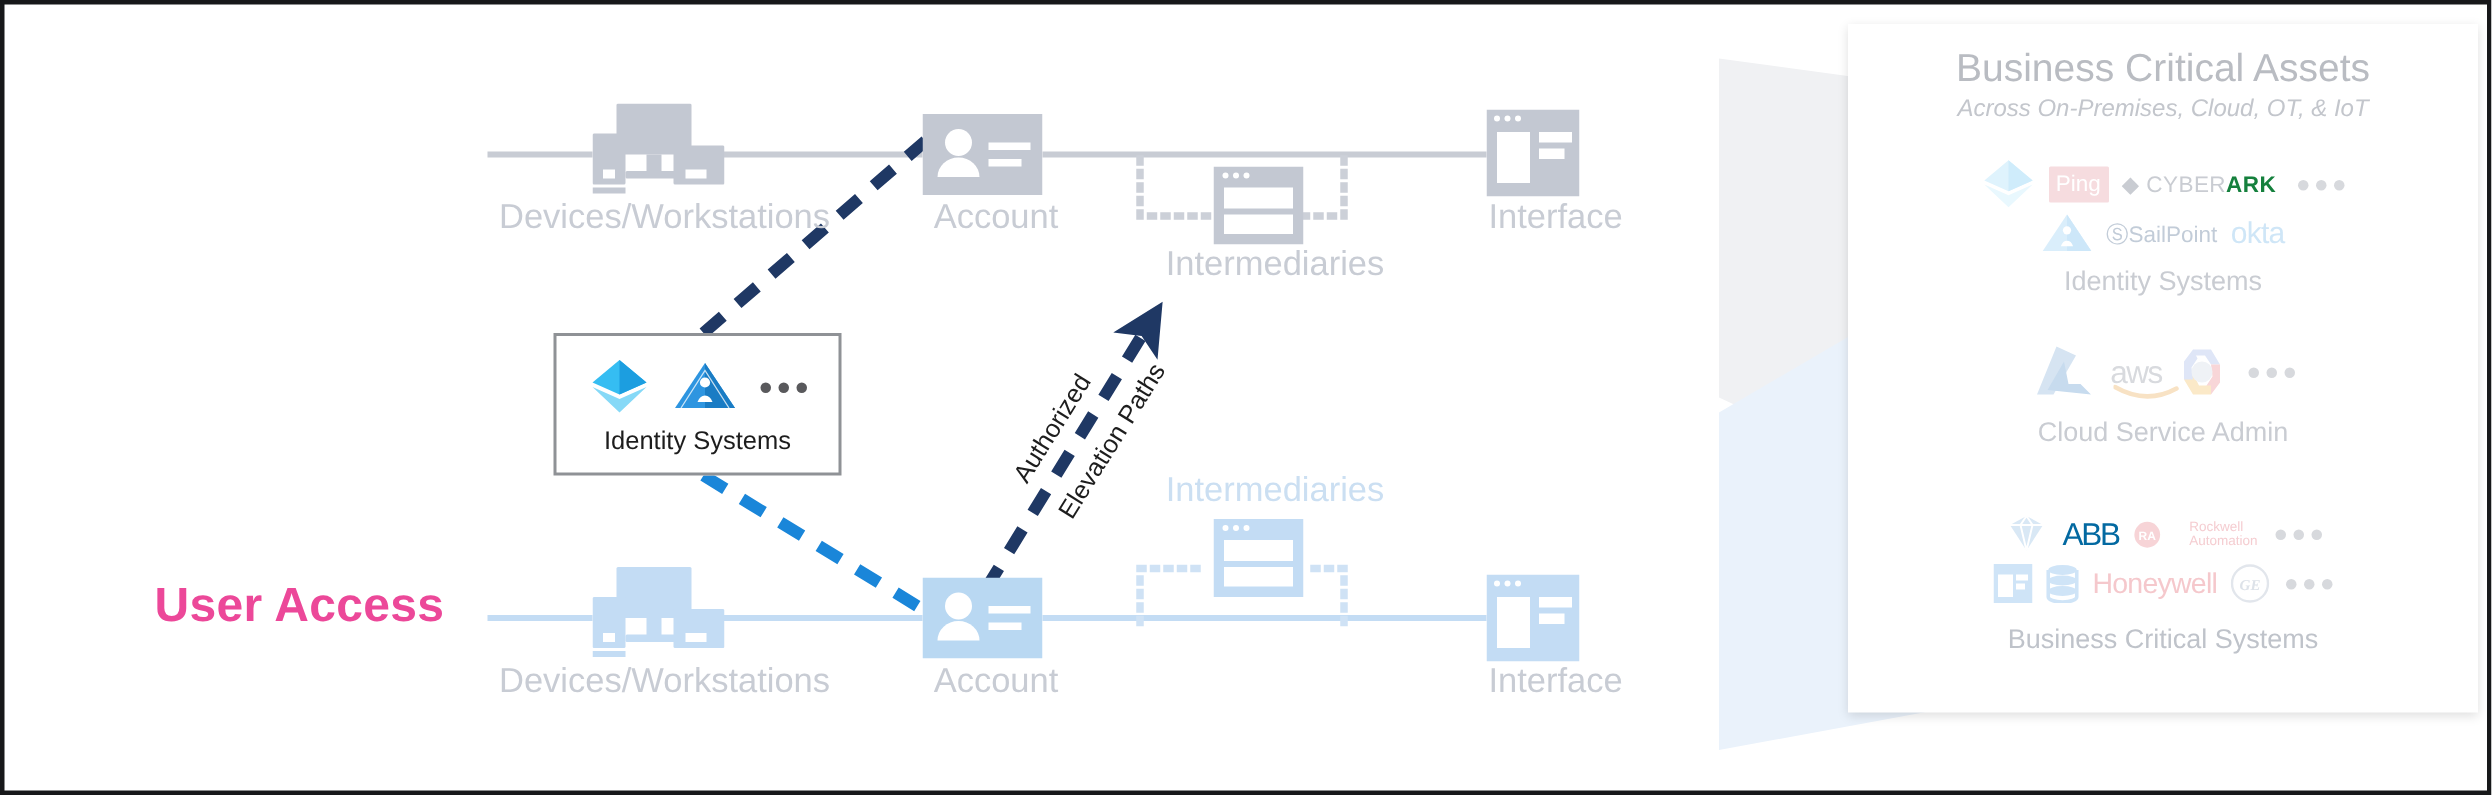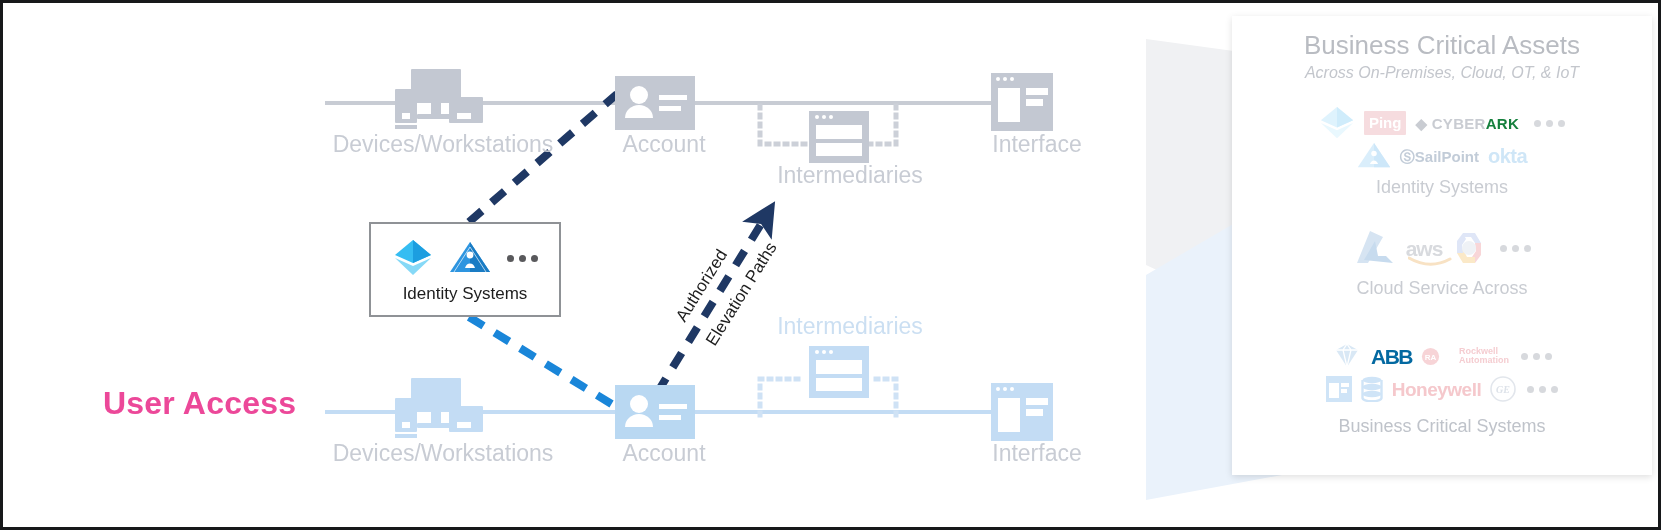--- a/index.html
+++ b/index.html
@@ -158,21 +158,21 @@
   }
   .gdots i {
     display: block;
     width: 7px; height: 7px;
     border-radius: 50%;
     background: #d7d9dd;
   }
 
   
   .wm {
-    font-weight: bold;
+    font-weight: normal;
     white-space: nowrap;
     line-height: 1;
   }
   .wm-ping {
     background: #f6dcdf;
     color: #ffffff;
     font-size: 15px;
     padding: 4px 5px 5px 5px;
     border-radius: 1px;
   }
@@ -388,21 +388,21 @@
             <path d="M 6 23 L 6 11 L 12 3 L 15 9 L 11 15 L 12 23 z" fill="#dfe6f7"></path>
             <circle cx="18" cy="18" r="7" fill="#eff2f6"></circle>
           </svg>
           <span class="gdots" style="margin-left:4px;">
               <i></i>
               <i></i>
               <i></i>
             </span>
         </div>
       </div>
-      <div class="asset-caption" style="margin-top:10px;">Cloud Service Across</div>
+      <div class="asset-caption" style="margin-top:10px;">Cloud Service Admin</div>
     </div>
 
     <div class="asset-group" style="top:325px;">
       <div class="rows">
         <div class="asset-row">
           <svg width="30" height="28" viewBox="0 0 30 28">
             <path d="M 4 8 L 15 2 L 26 8 L 15 25 z" fill="#d9e8f5"></path>
             <path d="M 4 8 L 26 8 M 15 2 L 11 8 L 15 25 M 15 2 L 19 8 L 15 25" fill="none" stroke="#ffffff" stroke-width="1.3"></path>
           </svg>
           <span class="wm wm-abb">ABB</span>

